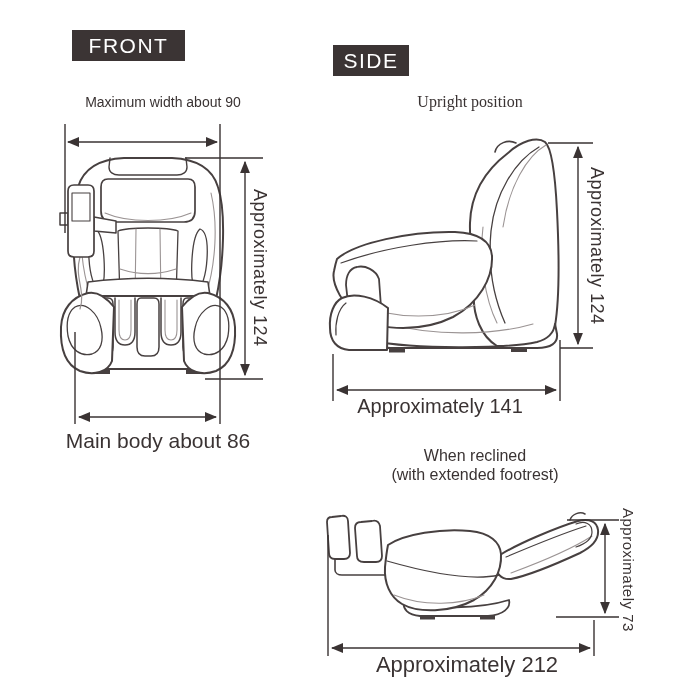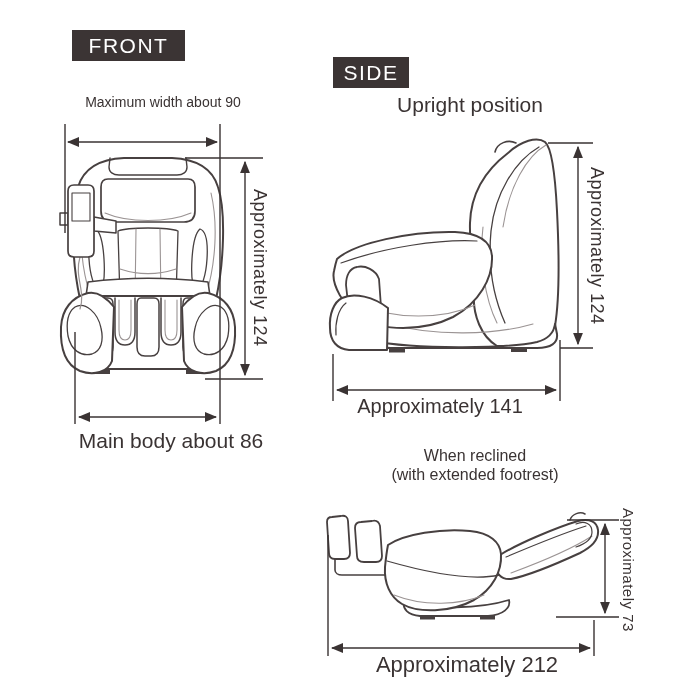--- a/index.html
+++ b/index.html
@@ -22,27 +22,27 @@
   .art path,.art line{vector-effect:non-scaling-stroke;}
 </style>
 </head>
 <body>
 
 <div id="stage">
 
   <div class="tagbox" style="left:72px;top:30px;width:113px;height:31px;">
     <span>FRONT</span>
   </div>
-  <div class="tagbox" style="left:333px;top:45px;width:76px;height:31px;margin-top:12px;">
+  <div class="tagbox" style="left:333px;top:45px;width:76px;height:31px;">
     <span>SIDE</span>
   </div>
 
   <div class="caption" style="left:18px;top:94px;width:290px;font-size:14px;">Maximum width about 90</div>
-  <div class="caption" style="left:345px;top:93px;width:250px;font-size:21px;">Upright position</div>
-  <div class="caption" style="left:46px;top:429px;width:250px;font-size:21px;">Main body about 86</div>
+  <div class="caption" style="left:345px;top:93px;width:250px;font-size:16px;font-family:Liberation Serif, serif;">Upright position</div>
+  <div class="caption" style="left:33px;top:429px;width:250px;font-size:21px;">Main body about 86</div>
   <div class="caption" style="left:320px;top:395px;width:240px;font-size:20px;text-align:center;">Approximately 141</div>
   <div class="caption" style="left:375px;top:447px;width:200px;font-size:16px;">When reclined</div>
   <div class="caption" style="left:355px;top:466px;width:240px;font-size:16px;">(with extended footrest)</div>
   <div class="caption" style="left:357px;top:652px;width:220px;font-size:22px;">Approximately 212</div>
 
   <div class="vlabel" style="left:251px;top:160px;height:216px;font-size:18px;">Approximately 124</div>
   <div class="vlabel" style="left:588px;top:142px;height:208px;font-size:18px;">Approximately 124</div>
   <div class="vlabel" style="left:621px;top:497px;height:145px;font-size:15px;">Approximately 73</div>
 
   <svg class="art" style="left:58px;top:151px;" width="180" height="226" viewBox="0 0 180 226">

